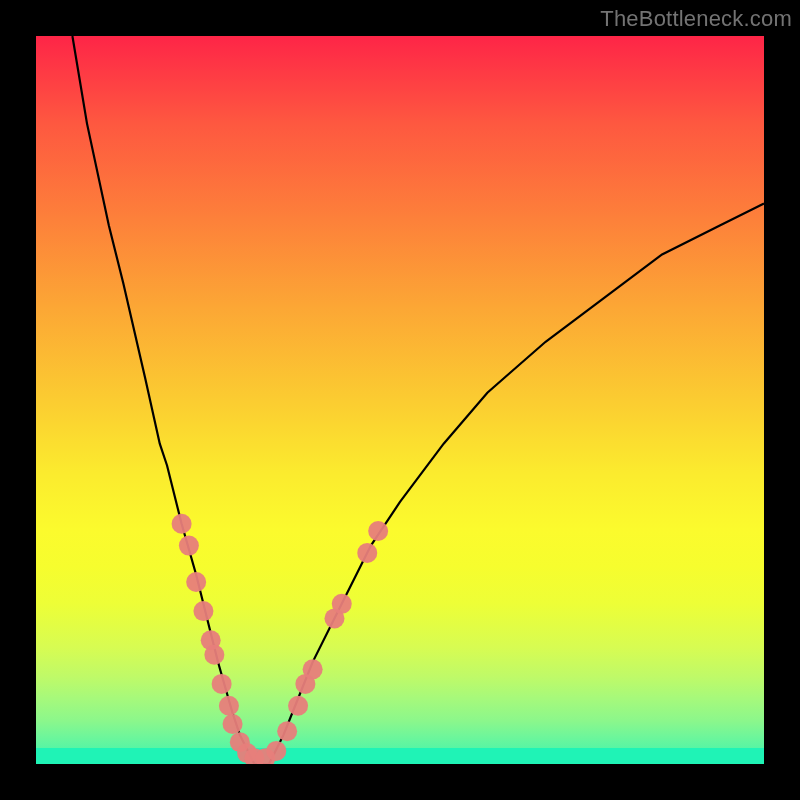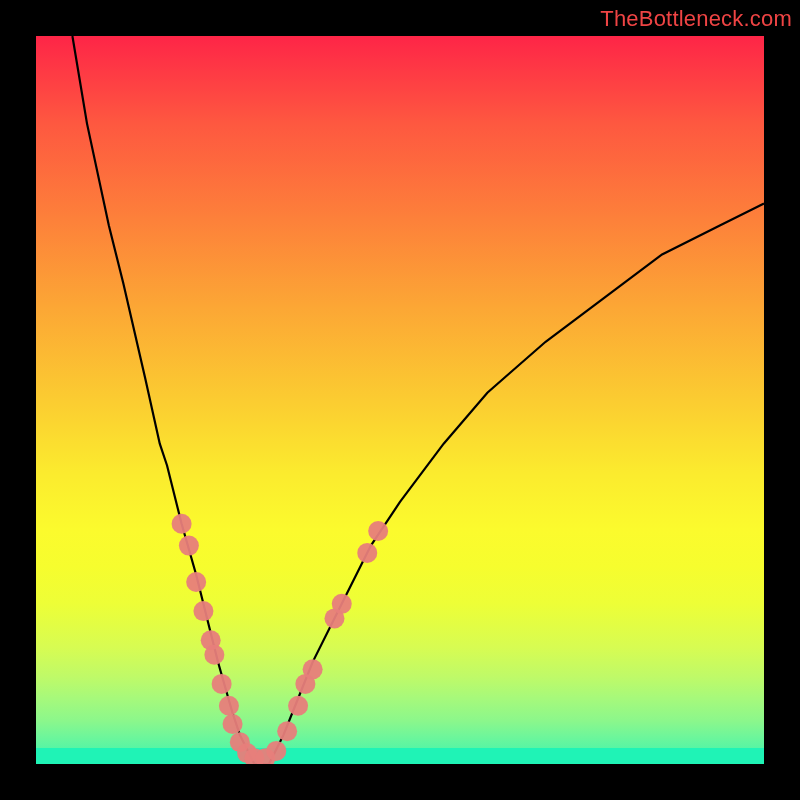--- a/index.html
+++ b/index.html
@@ -53,21 +53,21 @@
   .green-band {
     position: absolute;
     left: 0;
     width: 100%;
     background: rgb(31,243,182);
   }
   .watermark {
     position: absolute;
     top: 6px;
     right: 8px;
-    color: #ef4444;
+    color: #737373;
     font-size: 22px;
     font-weight: 400;
     letter-spacing: 0.2px;
   }
 </style>
 </head>
 <body>
 
 <div class="chart-root">
 

